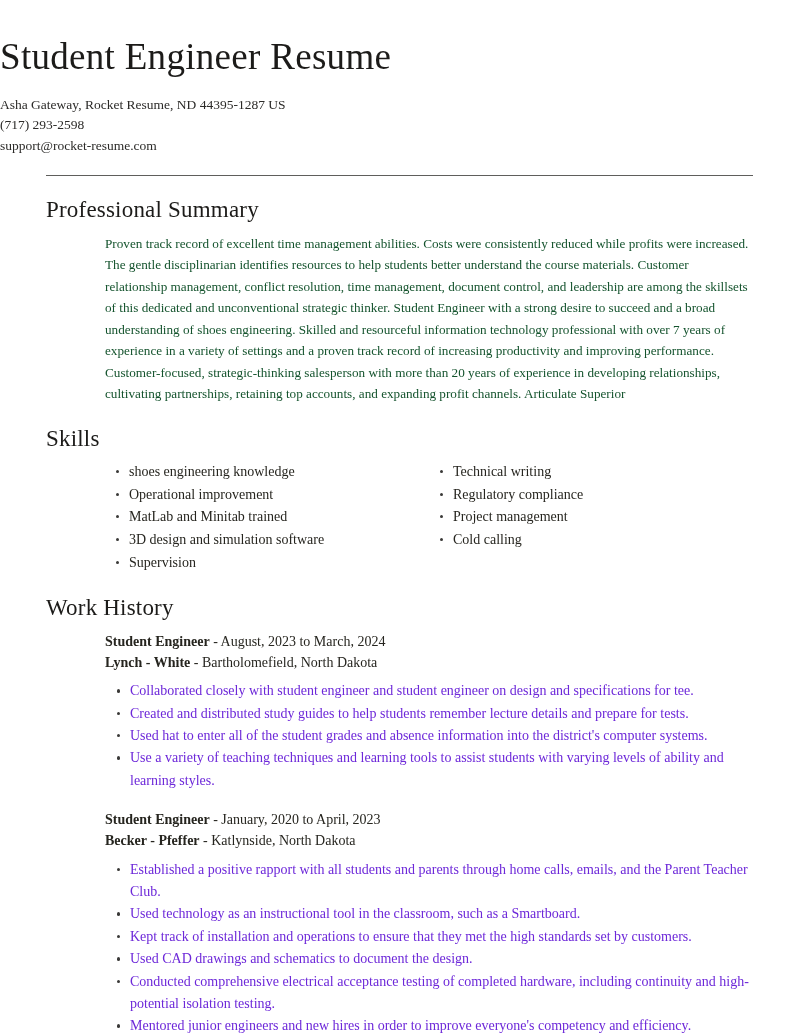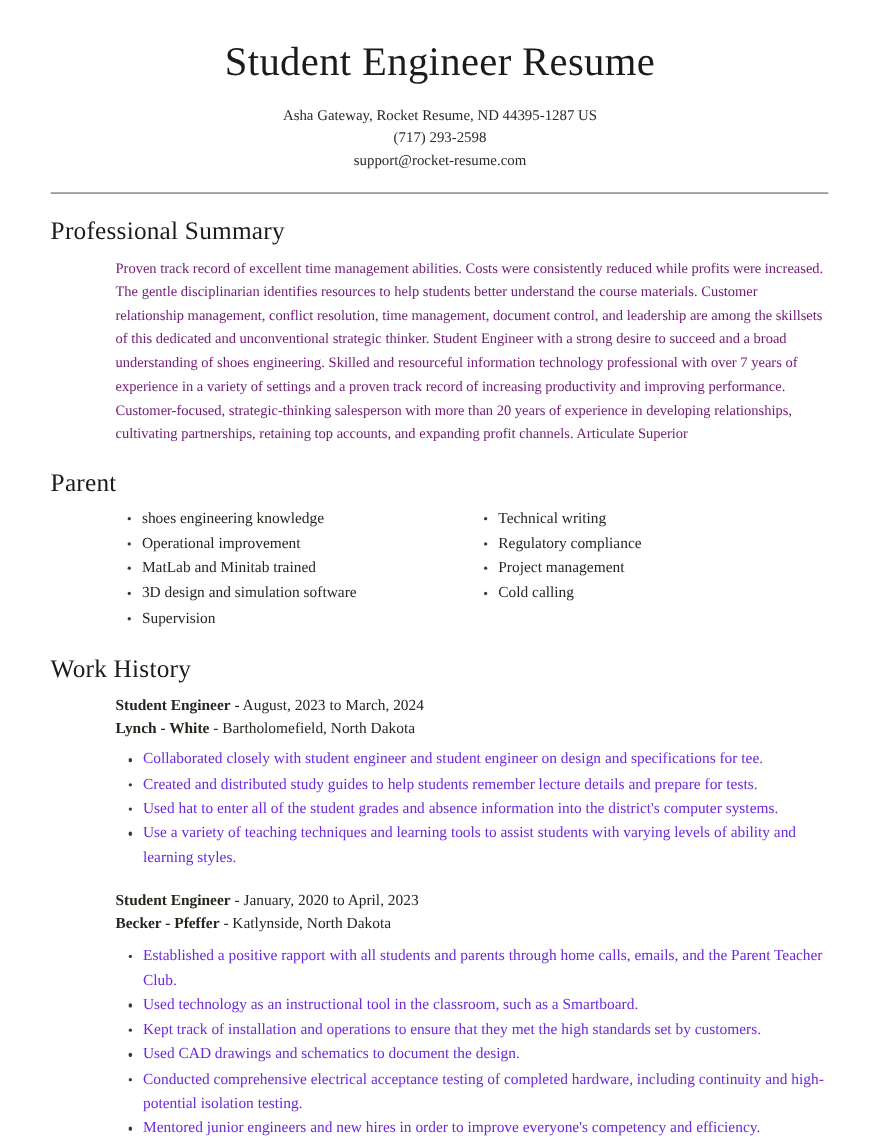--- a/index.html
+++ b/index.html
@@ -18,21 +18,20 @@
     width: 800px;
     height: 1035px;
     box-sizing: border-box;
     padding: 0;
     position: relative;
     background: #fff;
   }
 
   
   .resume-header {
-    text-align: center;
     padding-top: 36px;
   }
   .resume-name {
     font-size: 37px;
     font-weight: 400;
     letter-spacing: 0.3px;
     line-height: 1.15;
     color: #1c1b19;
     margin: 0 0 16px 0;
   }
@@ -61,21 +60,21 @@
     margin: 21px 0 10px 0;
     letter-spacing: 0.2px;
   }
   .section-body {
     padding-left: 59px;
   }
 
   .summary-text {
     font-size: 13.2px;
     line-height: 1.63;
-    color: #701a75;
+    color: #14532d;
     margin: 0;
     text-align: left;
   }
 
   
   .skills-columns {
     display: flex;
     padding-left: 59px;
     margin-top: 2px;
   }
@@ -157,21 +156,21 @@
   <div class="divider"></div>
 
   <div class="section">
     <h2 class="section-title">Professional Summary</h2>
     <div class="section-body">
       <p class="summary-text">Proven track record of excellent time management abilities. Costs were consistently reduced while profits were increased. The gentle disciplinarian identifies resources to help students better understand the course materials. Customer relationship management, conflict resolution, time management, document control, and leadership are among the skillsets of this dedicated and unconventional strategic thinker. Student Engineer with a strong desire to succeed and a broad understanding of shoes engineering. Skilled and resourceful information technology professional with over 7 years of experience in a variety of settings and a proven track record of increasing productivity and improving performance. Customer-focused, strategic-thinking salesperson with more than 20 years of experience in developing relationships, cultivating partnerships, retaining top accounts, and expanding profit channels. Articulate Superior</p>
     </div>
   </div>
 
   <div class="section">
-    <h2 class="section-title">Parent</h2>
+    <h2 class="section-title">Skills</h2>
   </div>
   <div class="section">
     <div class="skills-columns">
       <div class="skills-col">
         <ul>
           <li>shoes engineering knowledge</li>
           <li>Operational improvement</li>
           <li>MatLab and Minitab trained</li>
           <li>3D design and simulation software</li>
           <li>Supervision</li>

